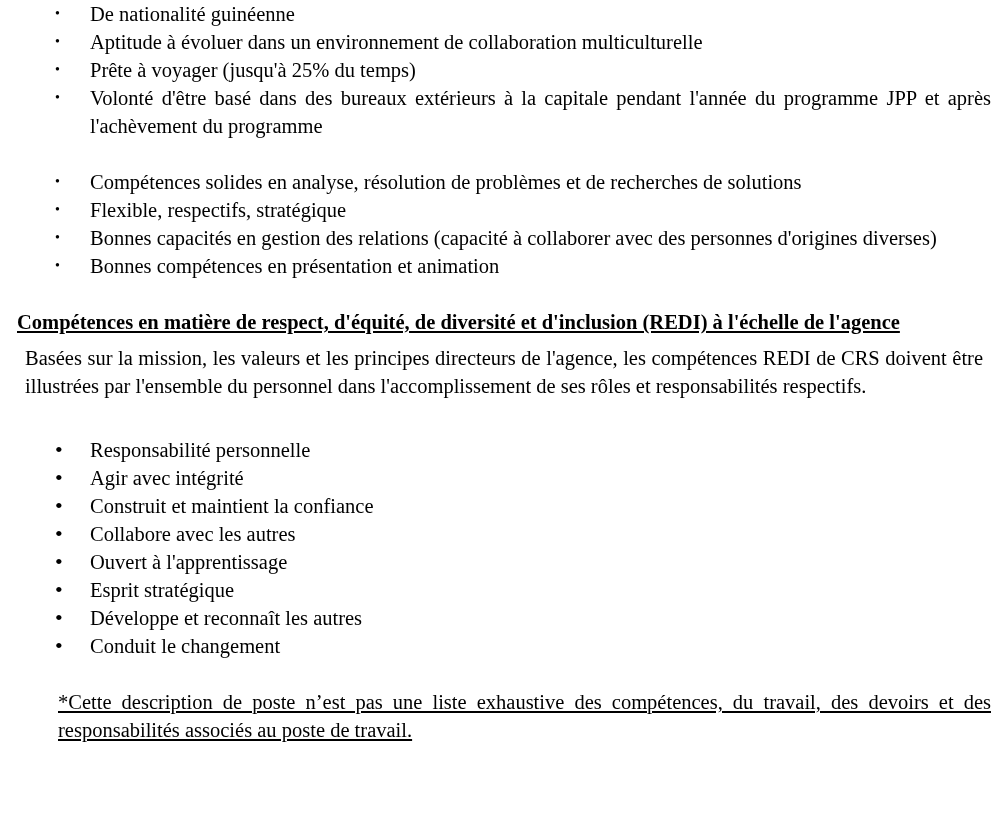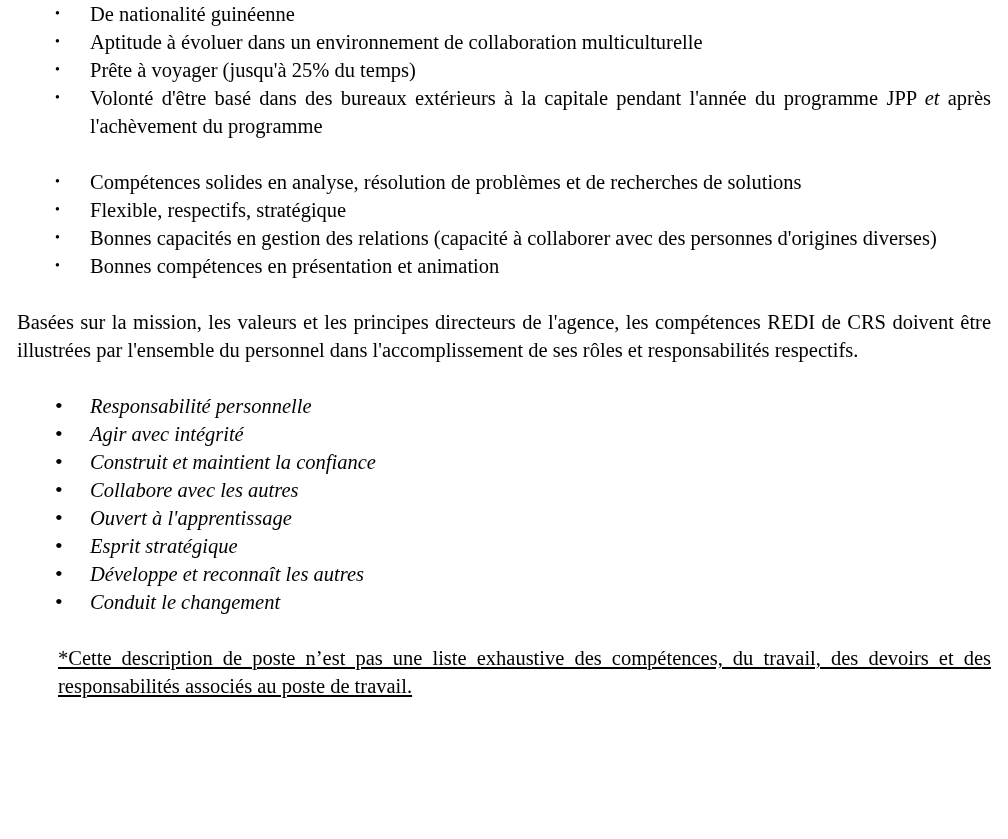--- a/index.html
+++ b/index.html
@@ -76,29 +76,28 @@
     margin: 0;
   }
   .heading-underline {
     font-weight: bold;
     text-decoration: underline;
     margin: 0;
     text-align: justify;
     text-justify: inter-word;
   }
   p.body-para {
-    margin: 0;
+    margin: 8px;
     text-align: justify;
     text-justify: inter-word;
   }
   .spacer-line {
     height: 28px;
   }
   .italic {
-    font-style: italic;
   }
   .footnote {
     margin: 0;
     padding-left: 41px;   
     text-align: justify;
     text-justify: inter-word;
     text-decoration: underline;
   }
 </style>
 </head>
@@ -143,20 +142,21 @@
         <span class="li-text">Bonnes capacités en gestion des relations (capacité à collaborer avec des personnes d'origines diverses)</span>
       </li>
       <li>
         <span class="bullet-glyph">•</span>
         <span class="li-text">Bonnes compétences en présentation et animation</span>
       </li>
     </ul>
 
     <div class="spacer-line"></div>
 
+    <p class="heading-underline">Compétences en matière de respect, d'équité, de diversité et d'inclusion (REDI) à l'échelle de l'agence</p>
     <p class="body-para">Basées sur la mission, les valeurs et les principes directeurs de l'agence, les compétences REDI de CRS doivent être illustrées par l'ensemble du personnel dans l'accomplissement de ses rôles et responsabilités respectifs.</p>
 
     <div class="spacer-line"></div>
 
     <ul class="bullets round">
       <li>
         <span class="bullet-glyph">•</span>
         <span class="li-text italic">Responsabilité personnelle</span>
       </li>
       <li>

